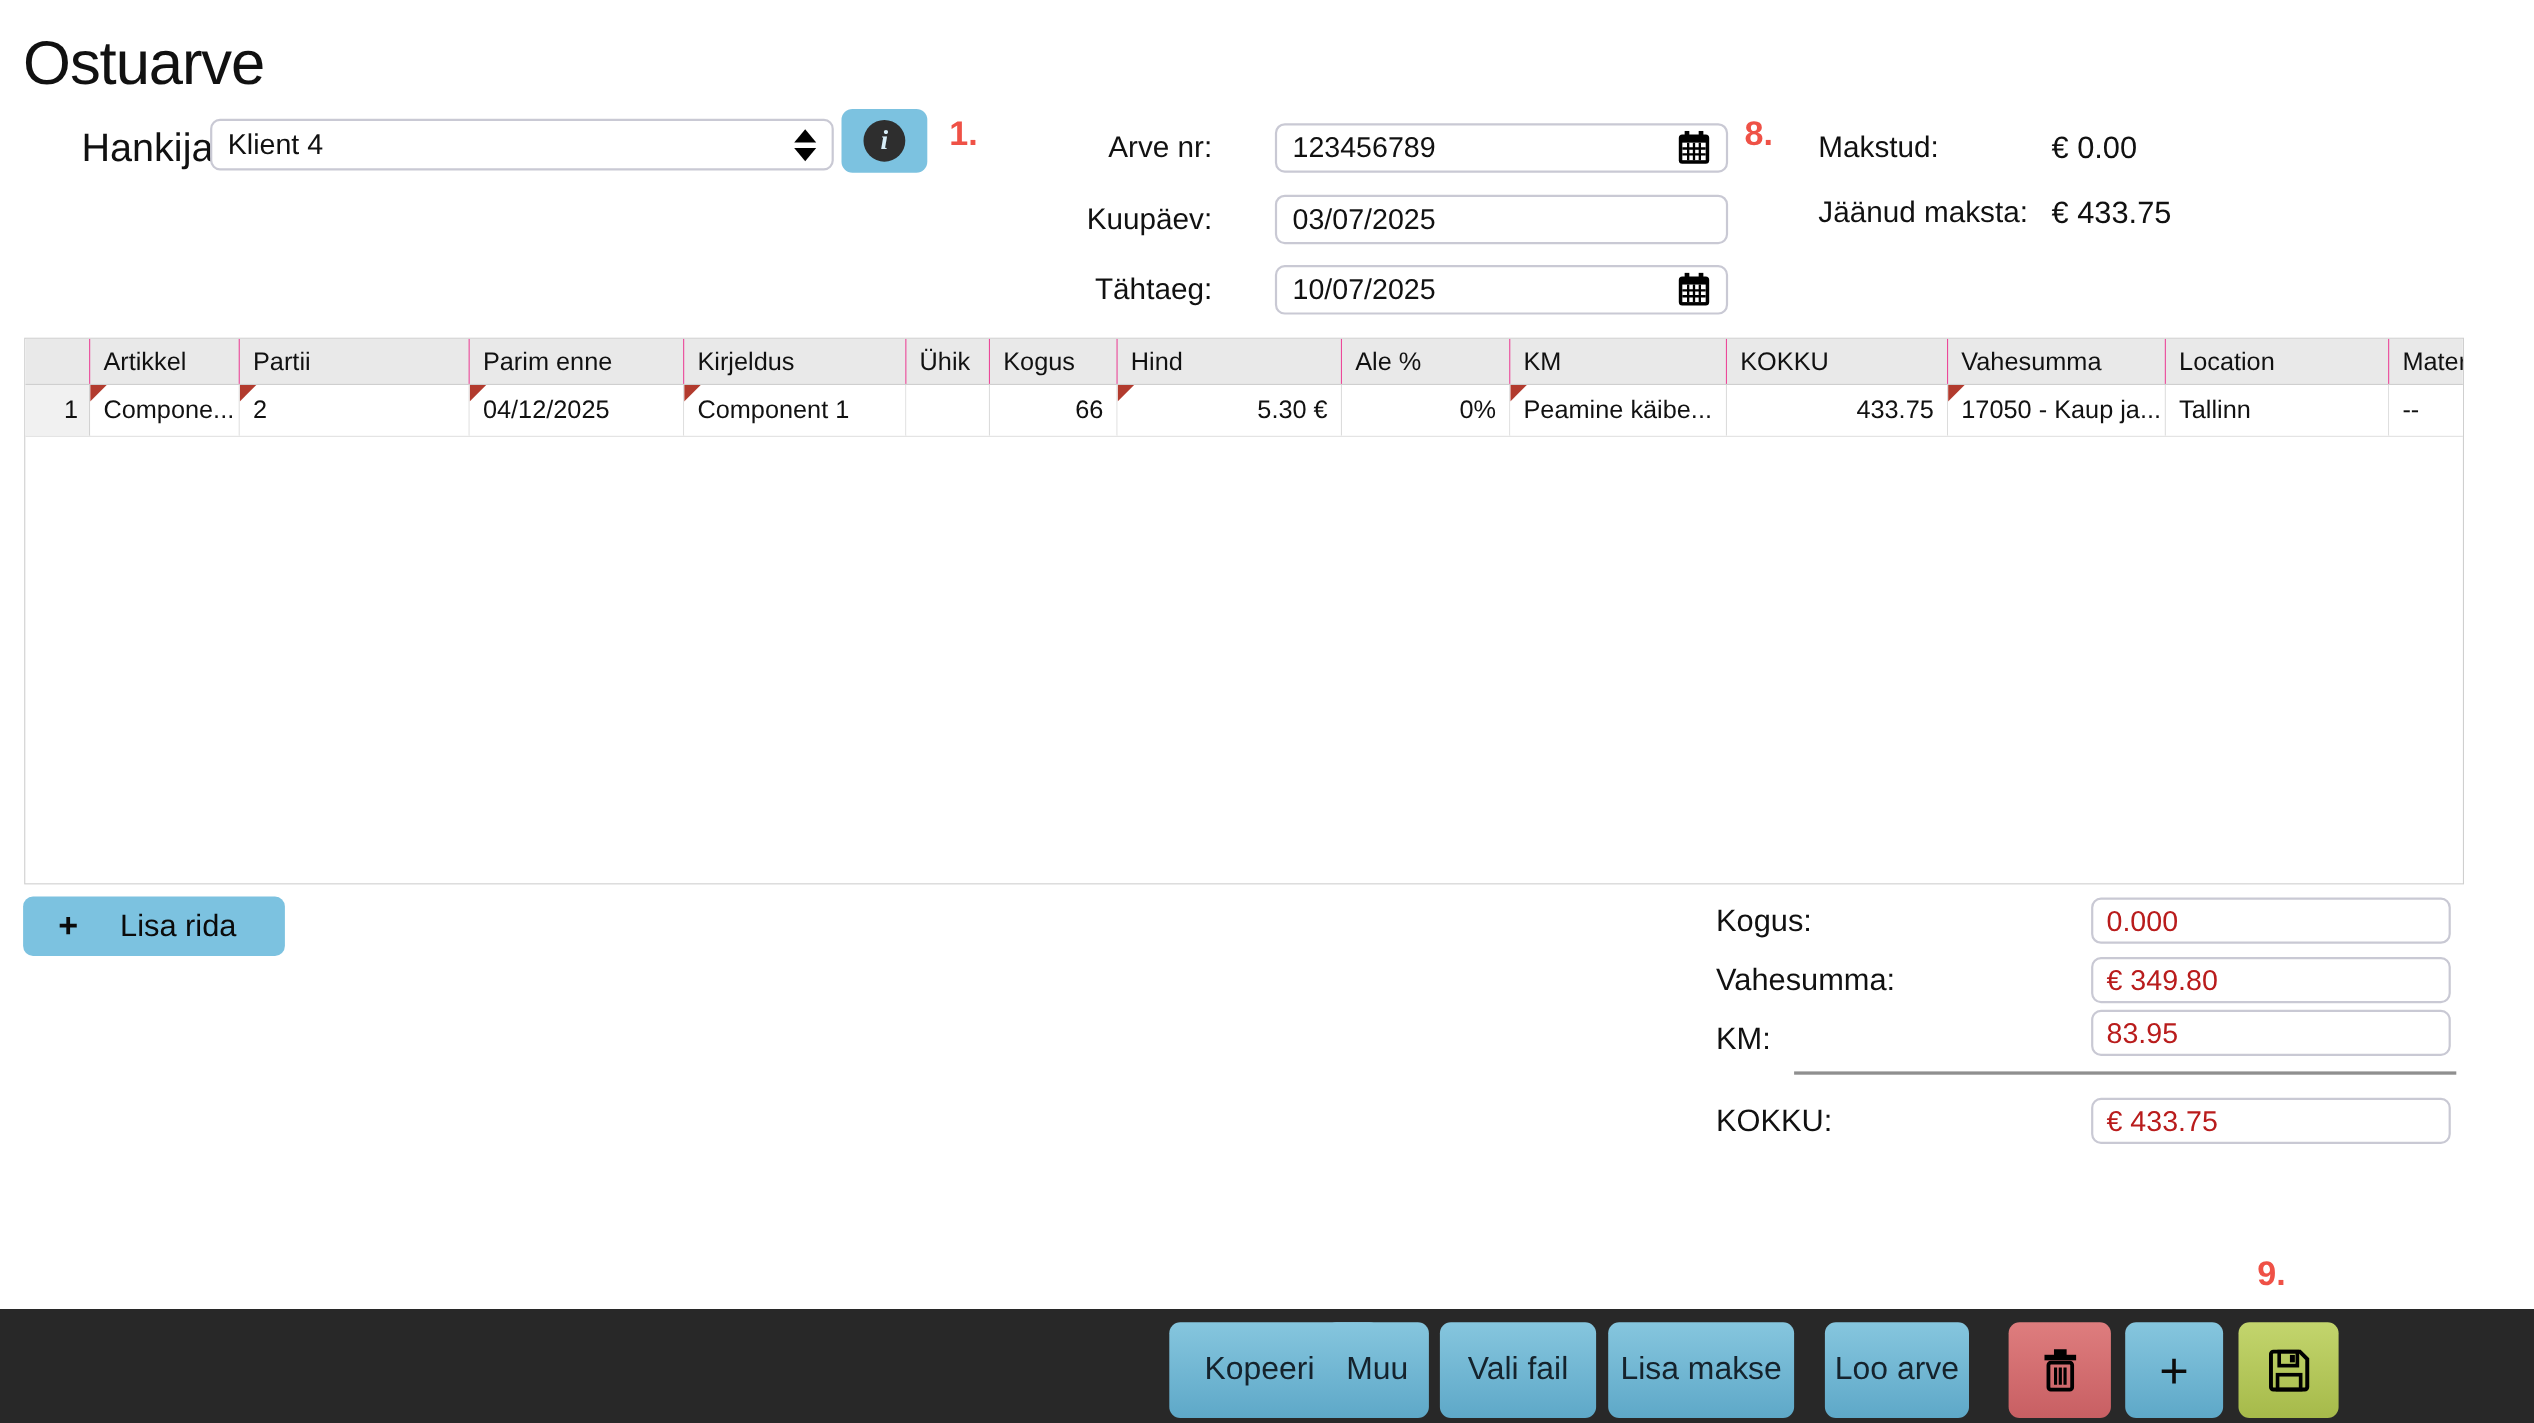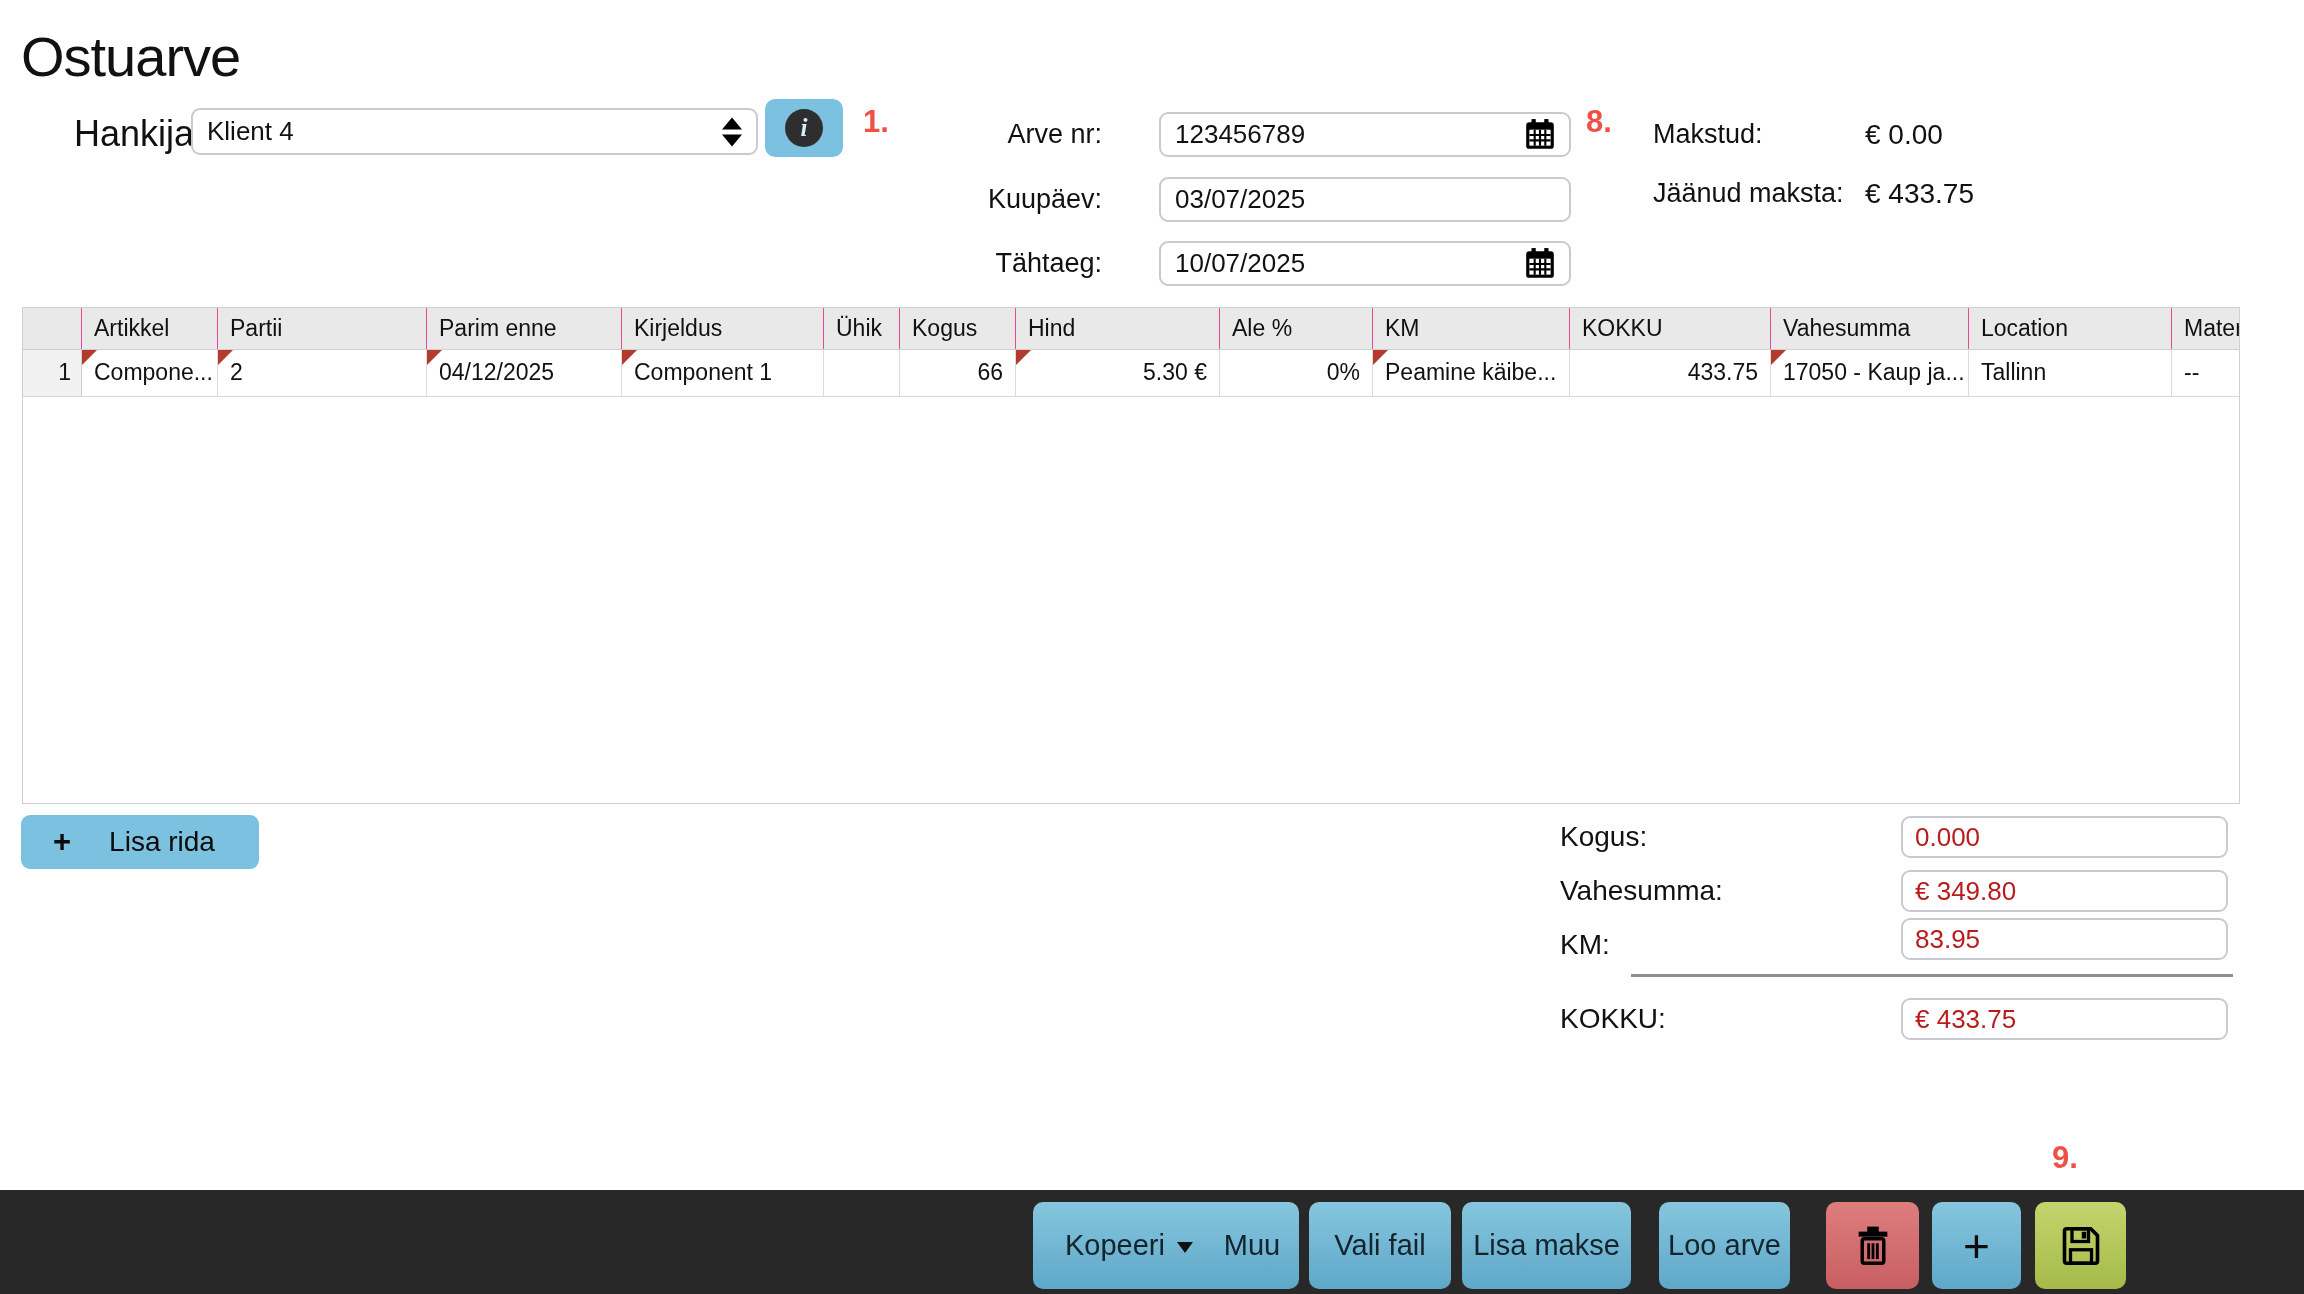--- a/index.html
+++ b/index.html
@@ -181,21 +181,21 @@
   <input class="tot-input" style="top: 816px;" value="0.000">
   <div class="tot-label" style="top:870px;">Vahesumma:</div>
   <input class="tot-input" style="top: 870px;" value="€ 349.80">
   <div class="tot-label" style="top:924px;">KM:</div>
   <input class="tot-input" style="top: 918px;" value="83.95">
   <div class="tot-divider"></div>
   <div class="tot-label" style="top:998px;">KOKKU:</div>
   <input class="tot-input" style="top: 998px;" value="€ 433.75">
 
   <div class="toolbar">
-    <button class="tb-btn" style="left:1033px;width:192px;">
+    <button class="tb-btn" style="left:1063px;width:192px;">
       <span>Kopeeri</span>
       <span class="caret-down"></span>
     </button>
     <button class="tb-btn" style="left:1205px;width:94px;">
       <span>Muu</span>
     </button>
     <button class="tb-btn" style="left:1309px;width:142px;">
       <span>Vali fail</span>
     </button>
     <button class="tb-btn" style="left:1462px;width:169px;">

